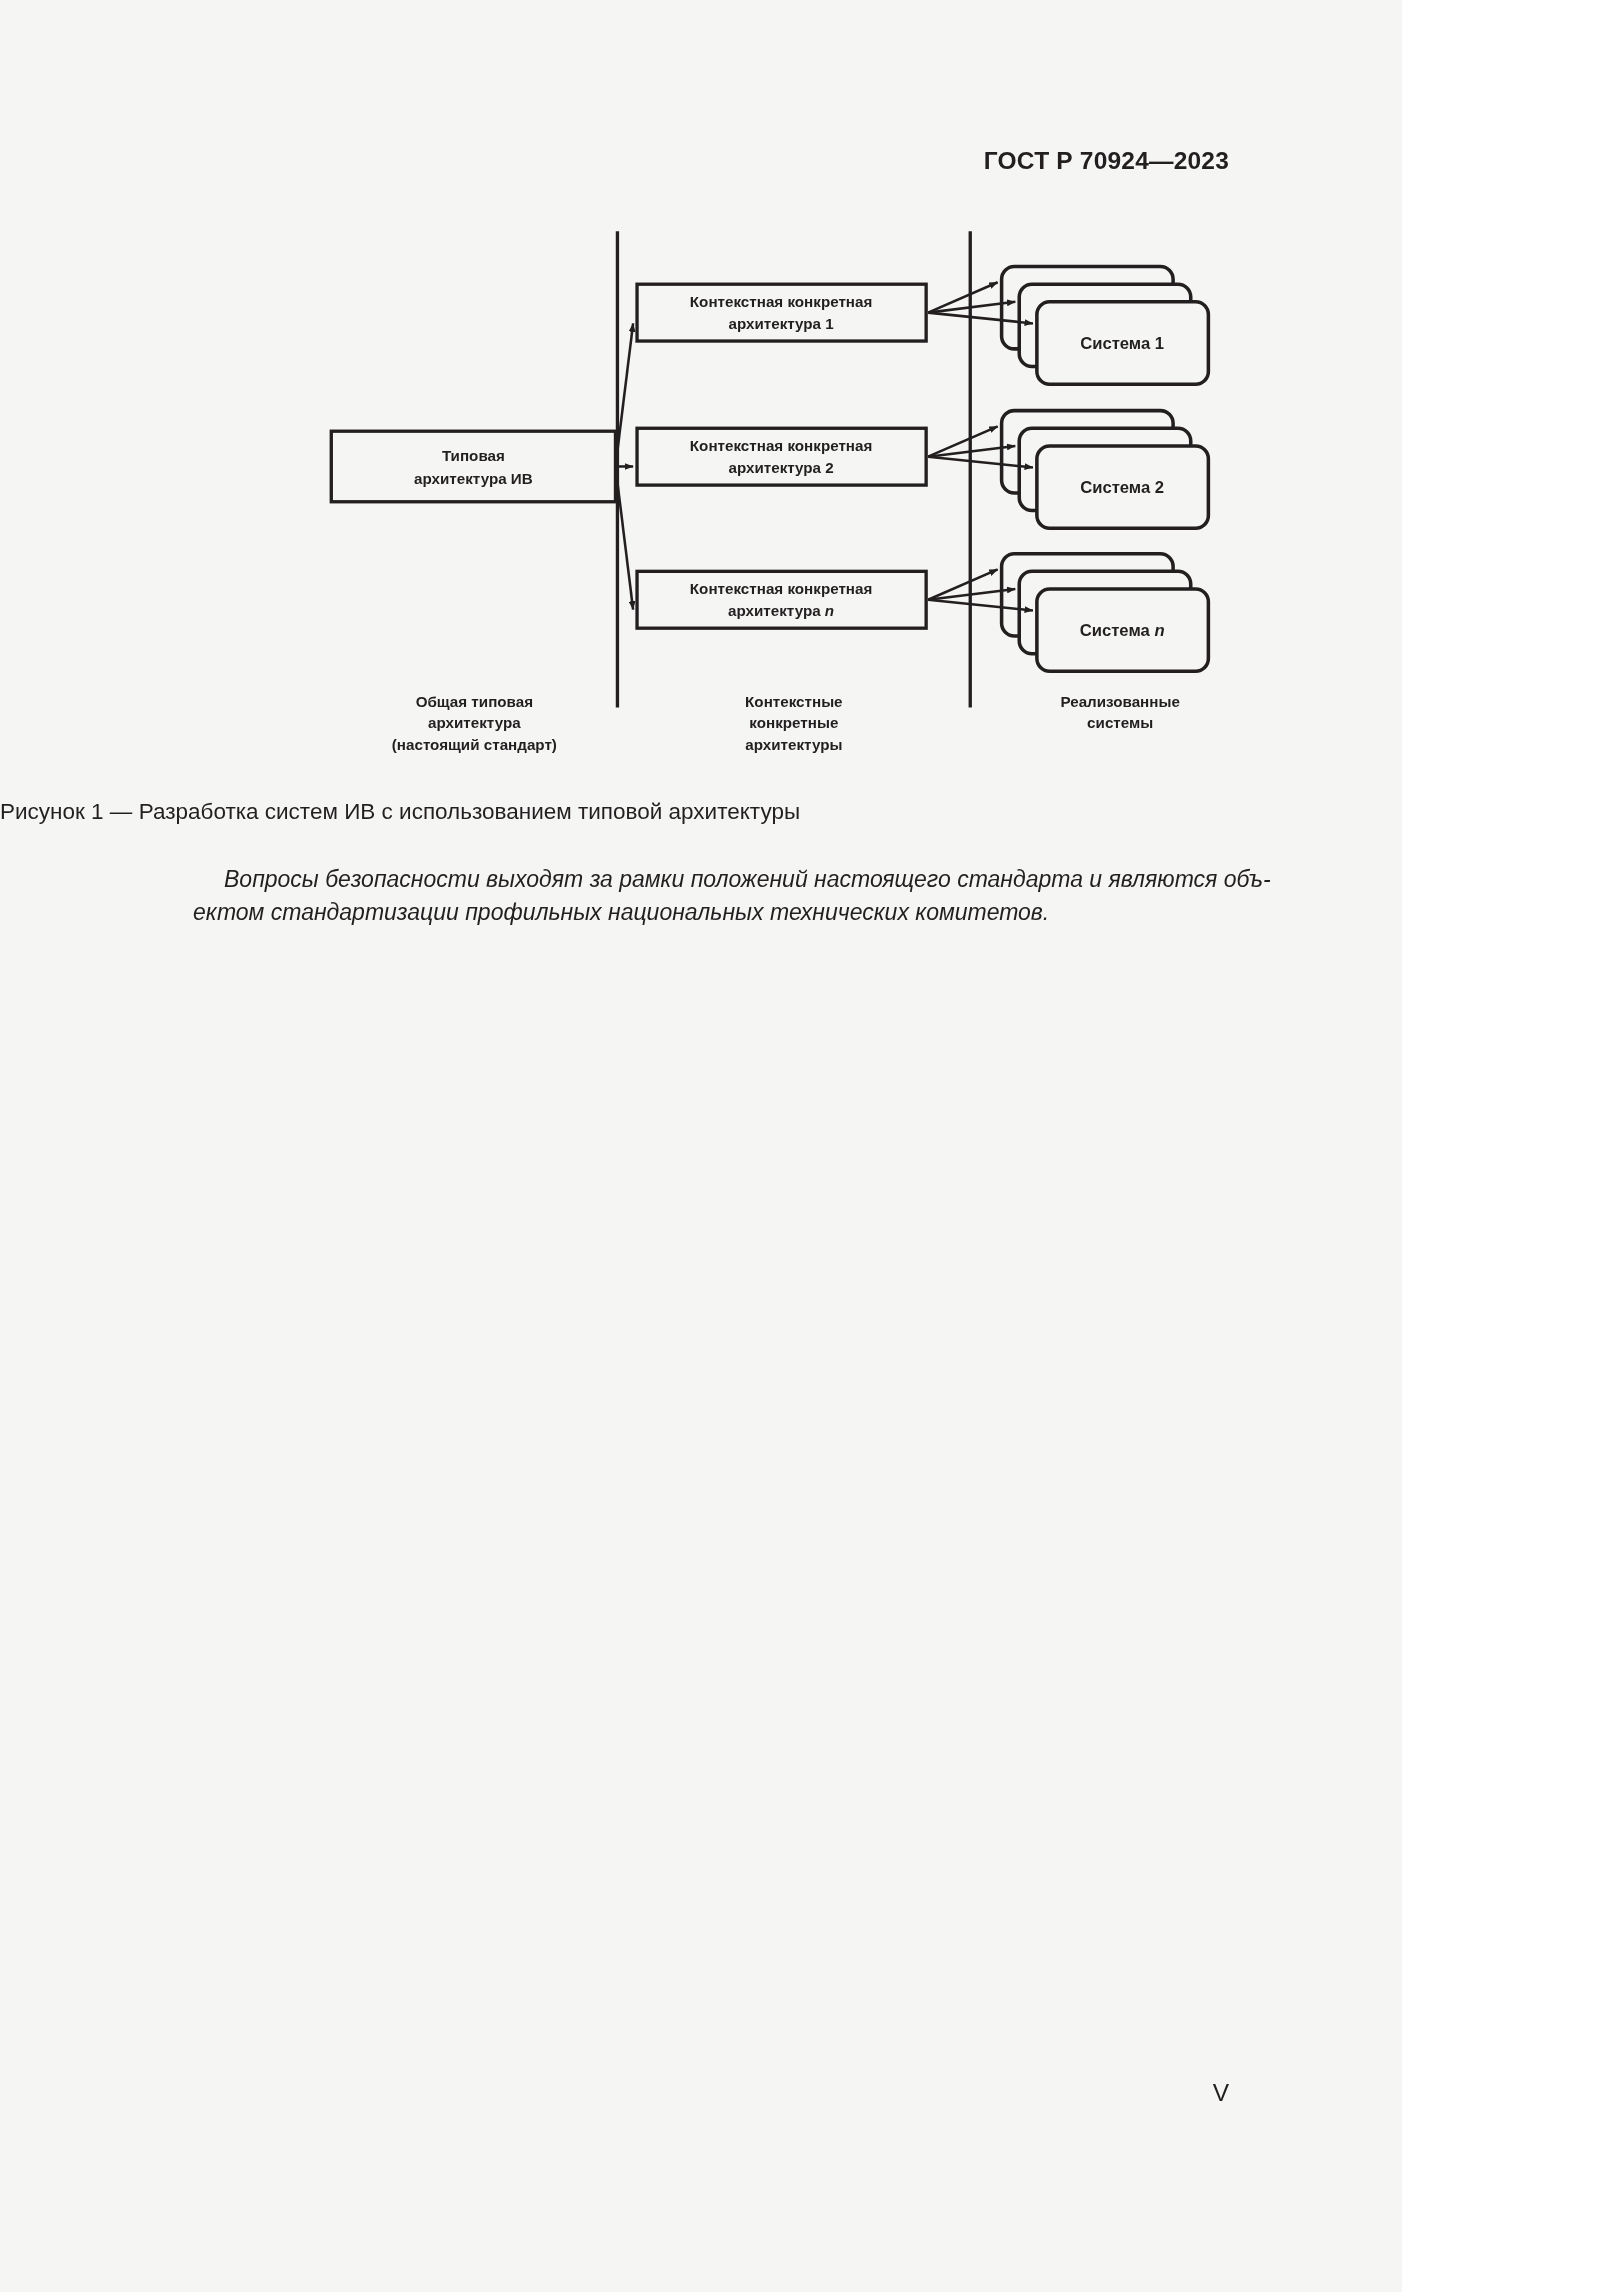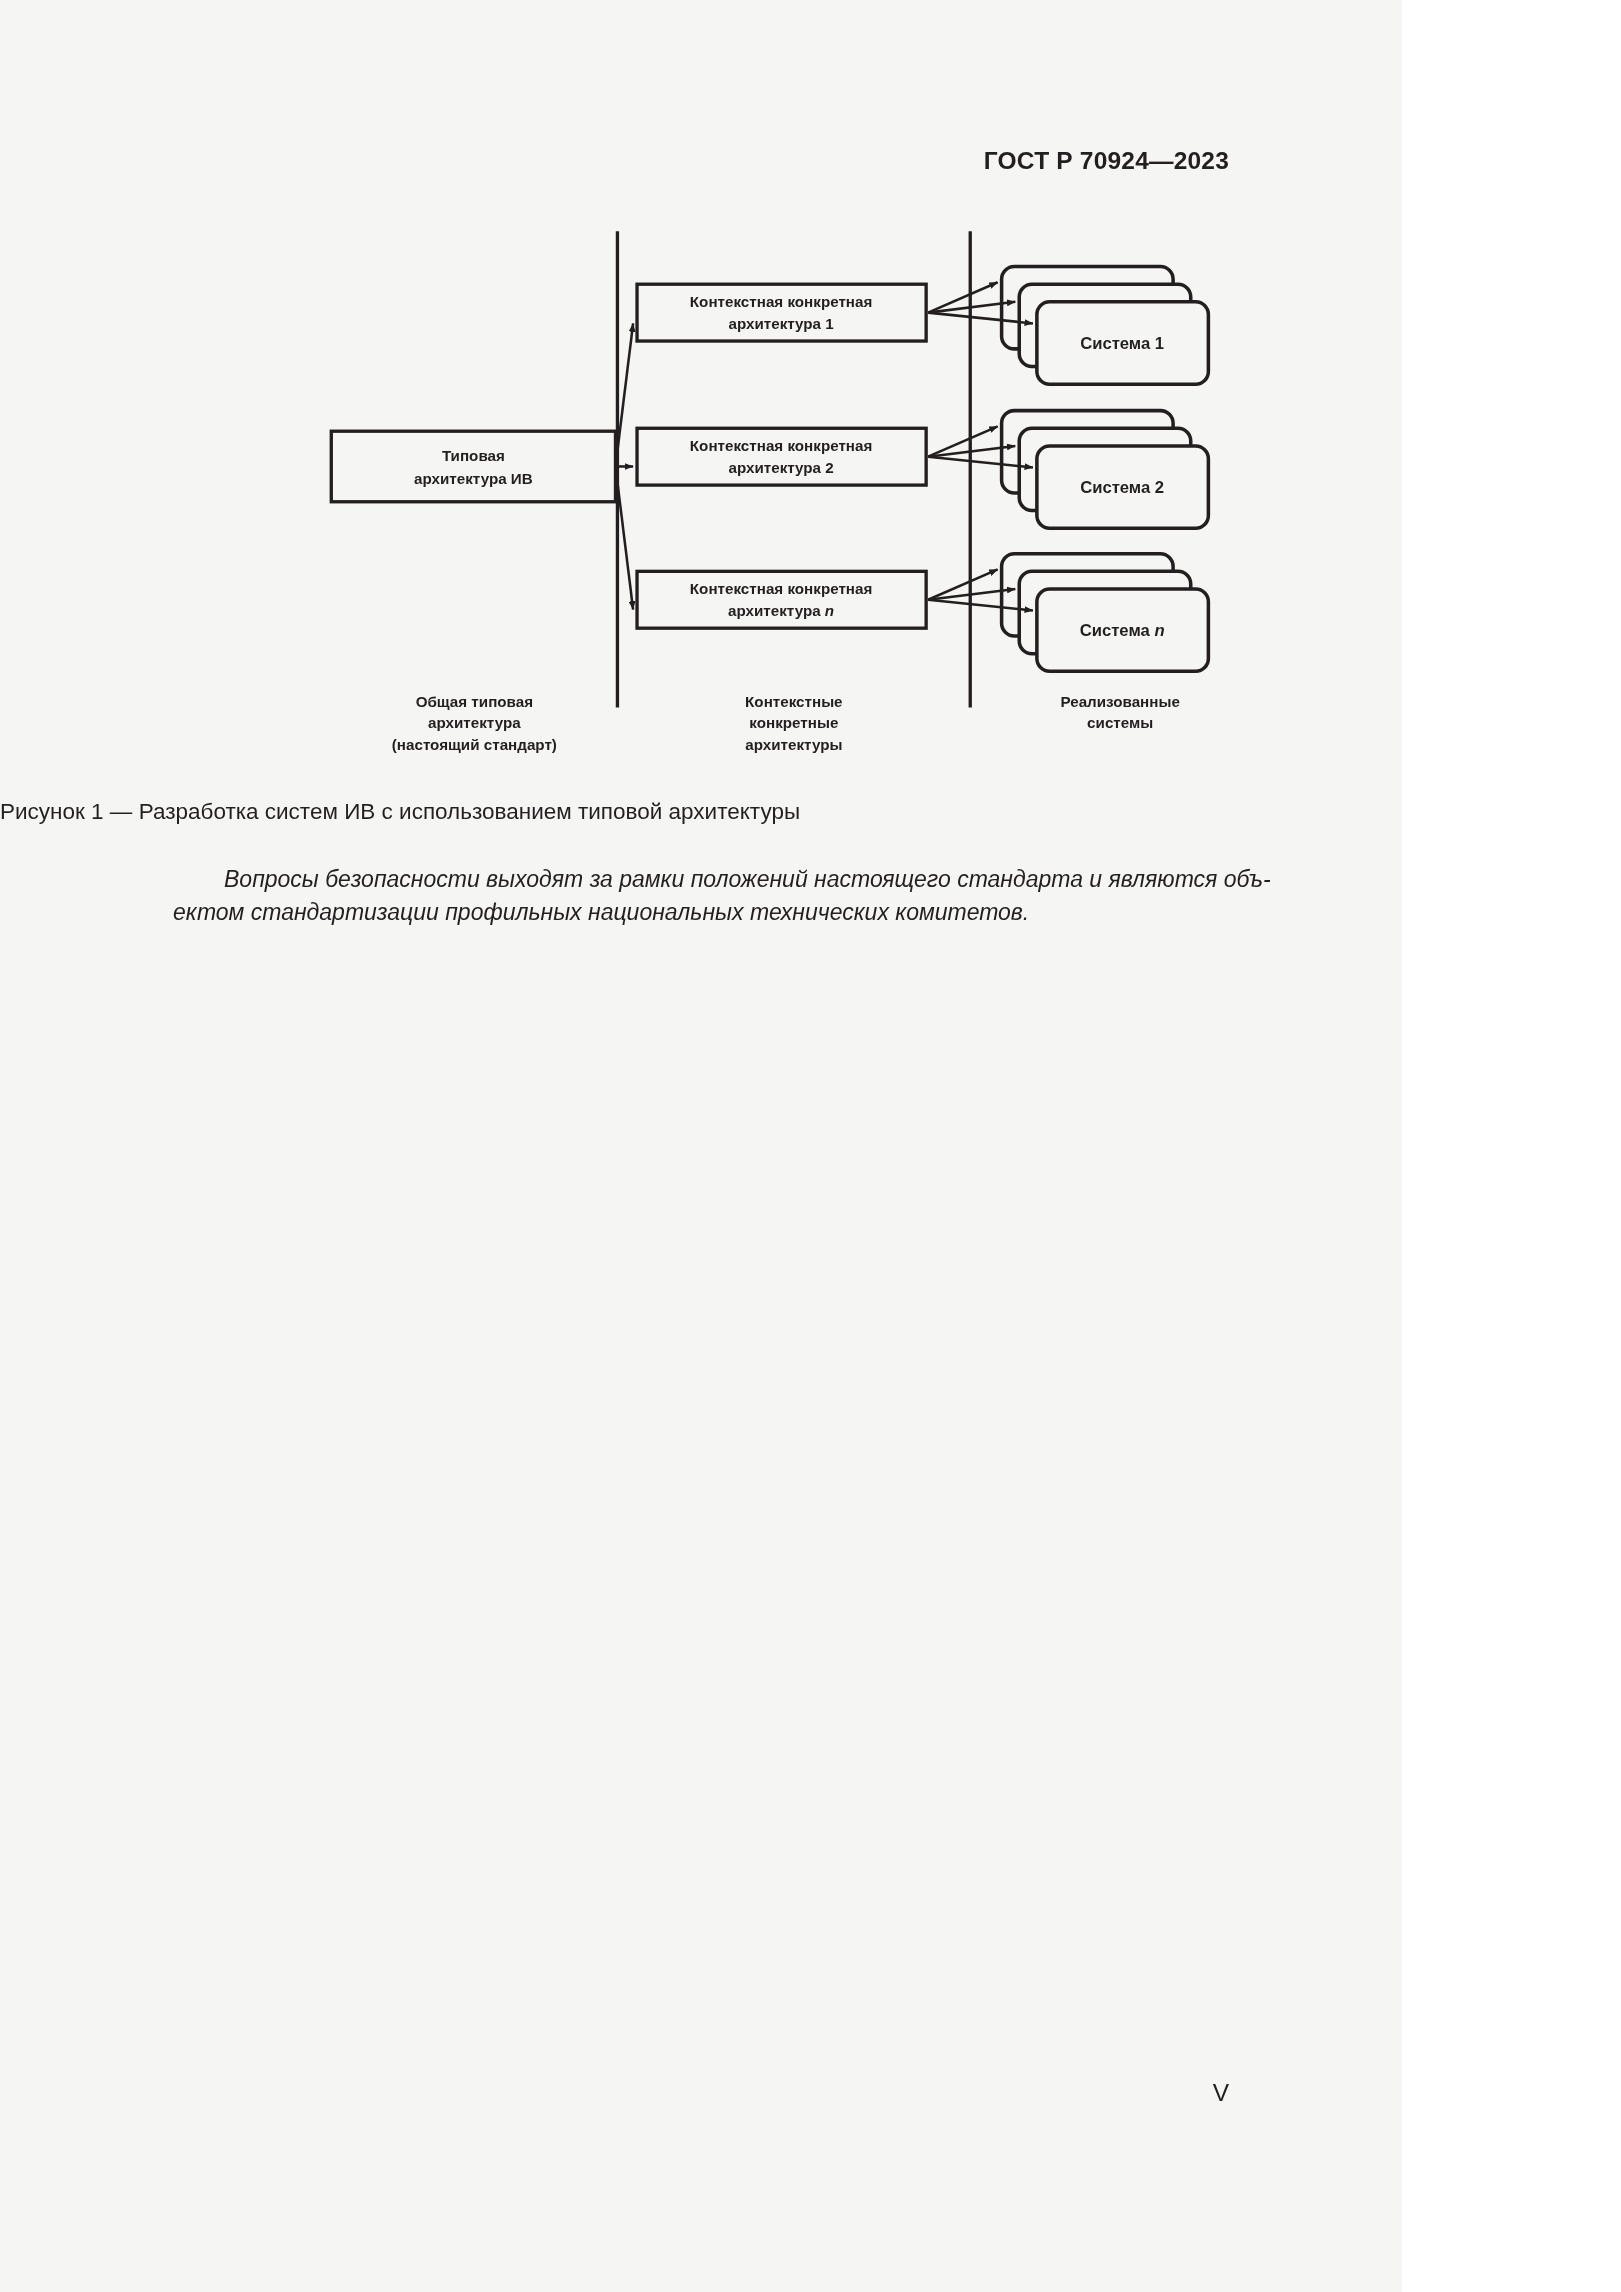--- a/index.html
+++ b/index.html
@@ -66,20 +66,21 @@
     line-height: 1.42;
     text-align: justify;
     color: #231f20;
   }
   .body-text .indent-line {
     display: block;
     text-indent: 51px;
   }
   .body-text .cont-line {
     display: block;
+    margin-left: 20px;
   }
 
   
   .page-number {
     position: absolute;
     bottom: 186px;
     right: 173px;
     font-size: 24.5px;
     color: #231f20;
   }

